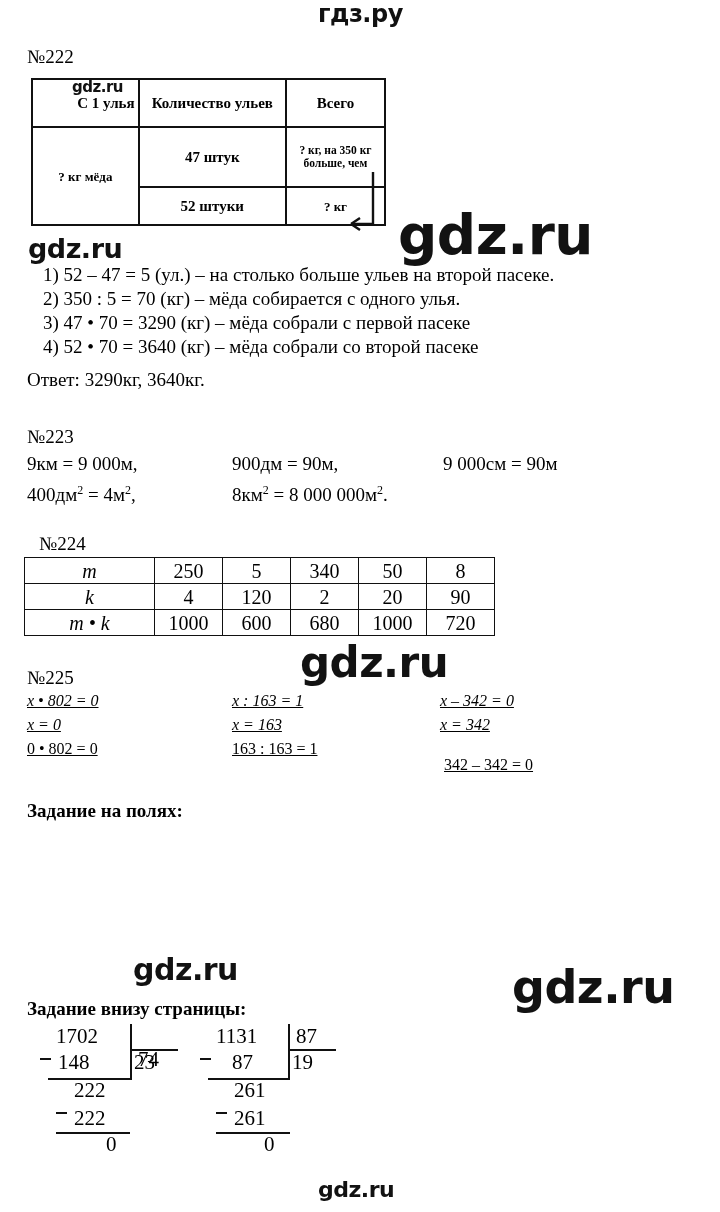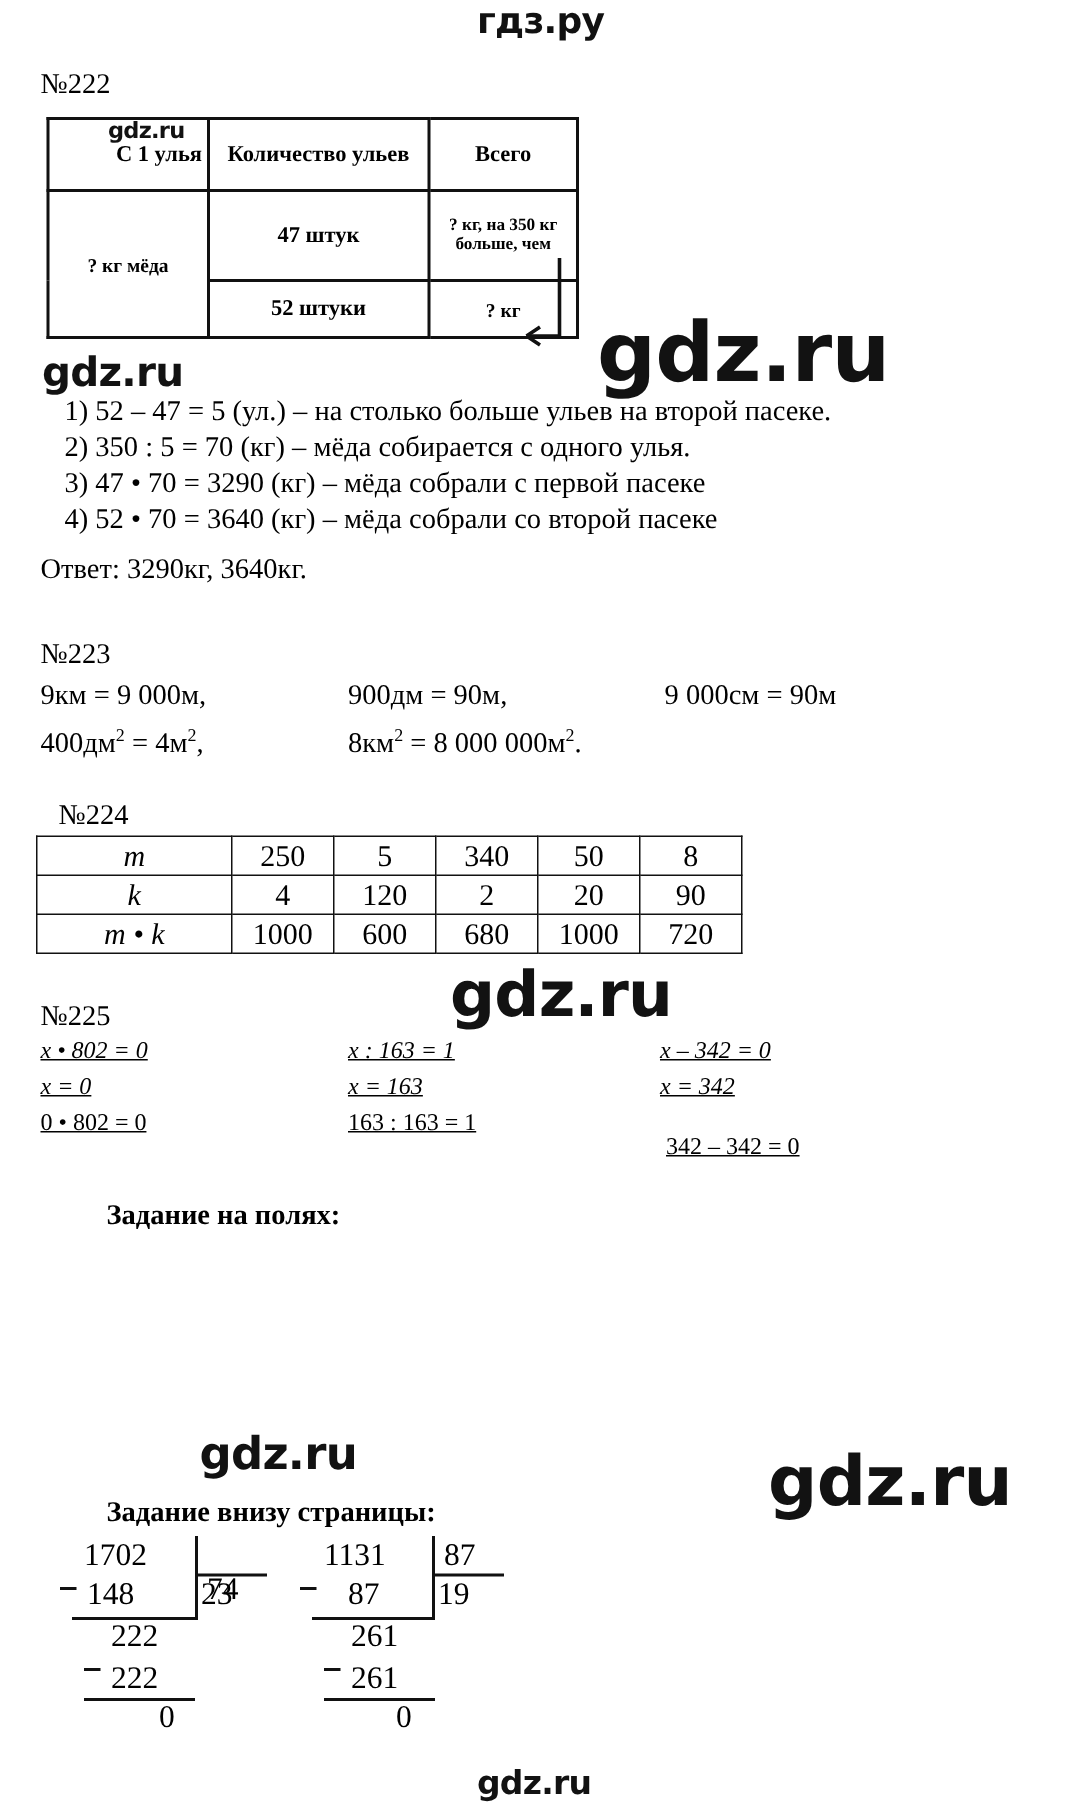--- a/index.html
+++ b/index.html
@@ -31,21 +31,20 @@
   .ex-num {
     font-family:"Liberation Serif", serif;
     font-weight:normal;
     font-size:19px;
     letter-spacing:0px;
   }
   .bold-head {
     font-family:"Liberation Serif", serif;
     font-weight:bold;
     font-size:19px;
-    margin-left:44px;
   }
 
   .line { font-size:19px; line-height:24px; white-space:nowrap; }
   .sup { font-size:12px; vertical-align:super; }
 
   
   .t222 {
     position:absolute;
     border-collapse:collapse;
     font-family:"Liberation Serif", serif;

